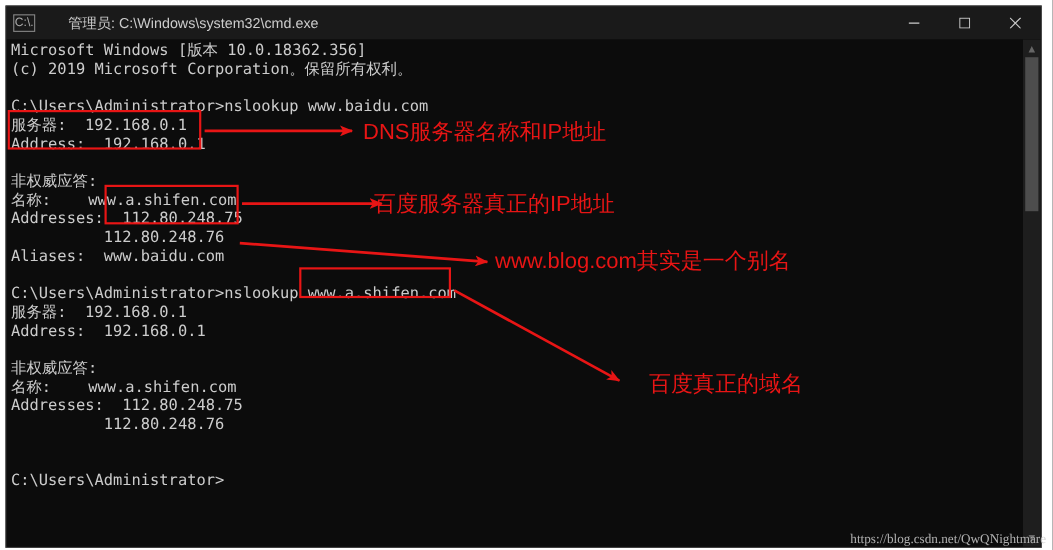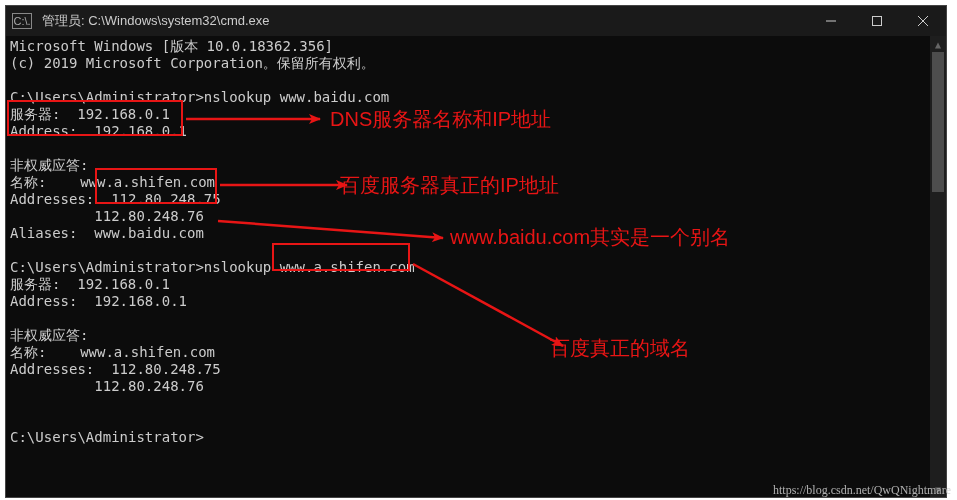--- a/index.html
+++ b/index.html
@@ -33,21 +33,21 @@
   width: 20px;
   height: 16px;
   margin: 0 6px;
   display: flex;
   align-items: center;
   justify-content: center;
   font-size: 11px;
   border: 1px solid #888;
   color: #aaa;
 }
-.titlebar-text { flex: 1; padding-left: 4px; }
+.titlebar-text { flex: 1; padding-left: 4px; margin-left: 20px; }
 .titlebar-controls { display: flex; height: 100%; }
 .titlebar-btn {
   width: 46px;
   display: flex;
   align-items: center;
   justify-content: center;
   color: #cccccc;
   font-size: 14px;
   cursor: pointer;
 }
@@ -195,16 +195,16 @@
 
   <line x1="220" y1="185" x2="347" y2="185" stroke="#e81515" stroke-width="2.5" marker-end="url(#ah)"></line>
 
   <line x1="218" y1="221" x2="443" y2="238" stroke="#e81515" stroke-width="2.5" marker-end="url(#ah)"></line>
 
   <line x1="413" y1="264" x2="563" y2="346" stroke="#e81515" stroke-width="2.5" marker-end="url(#ah)"></line>
 </svg>
 
 <div class="annot" style="left:330px; top:106px;">DNS服务器名称和IP地址</div>
 <div class="annot" style="left:340px; top:172px;">百度服务器真正的IP地址</div>
-<div class="annot" style="left:450px; top:224px;">www.baidu.com其实是一个别名</div>
-<div class="annot" style="left:550px; top:335px;">百度真正的域名</div>
+<div class="annot" style="left:450px; top:224px;">www.blog.com其实是一个别名</div>
+<div class="annot" style="left:590px; top:335px;">百度真正的域名</div>
 
 <div class="watermark">https://blog.csdn.net/QwQNightmare</div>
 
 </body></html>

